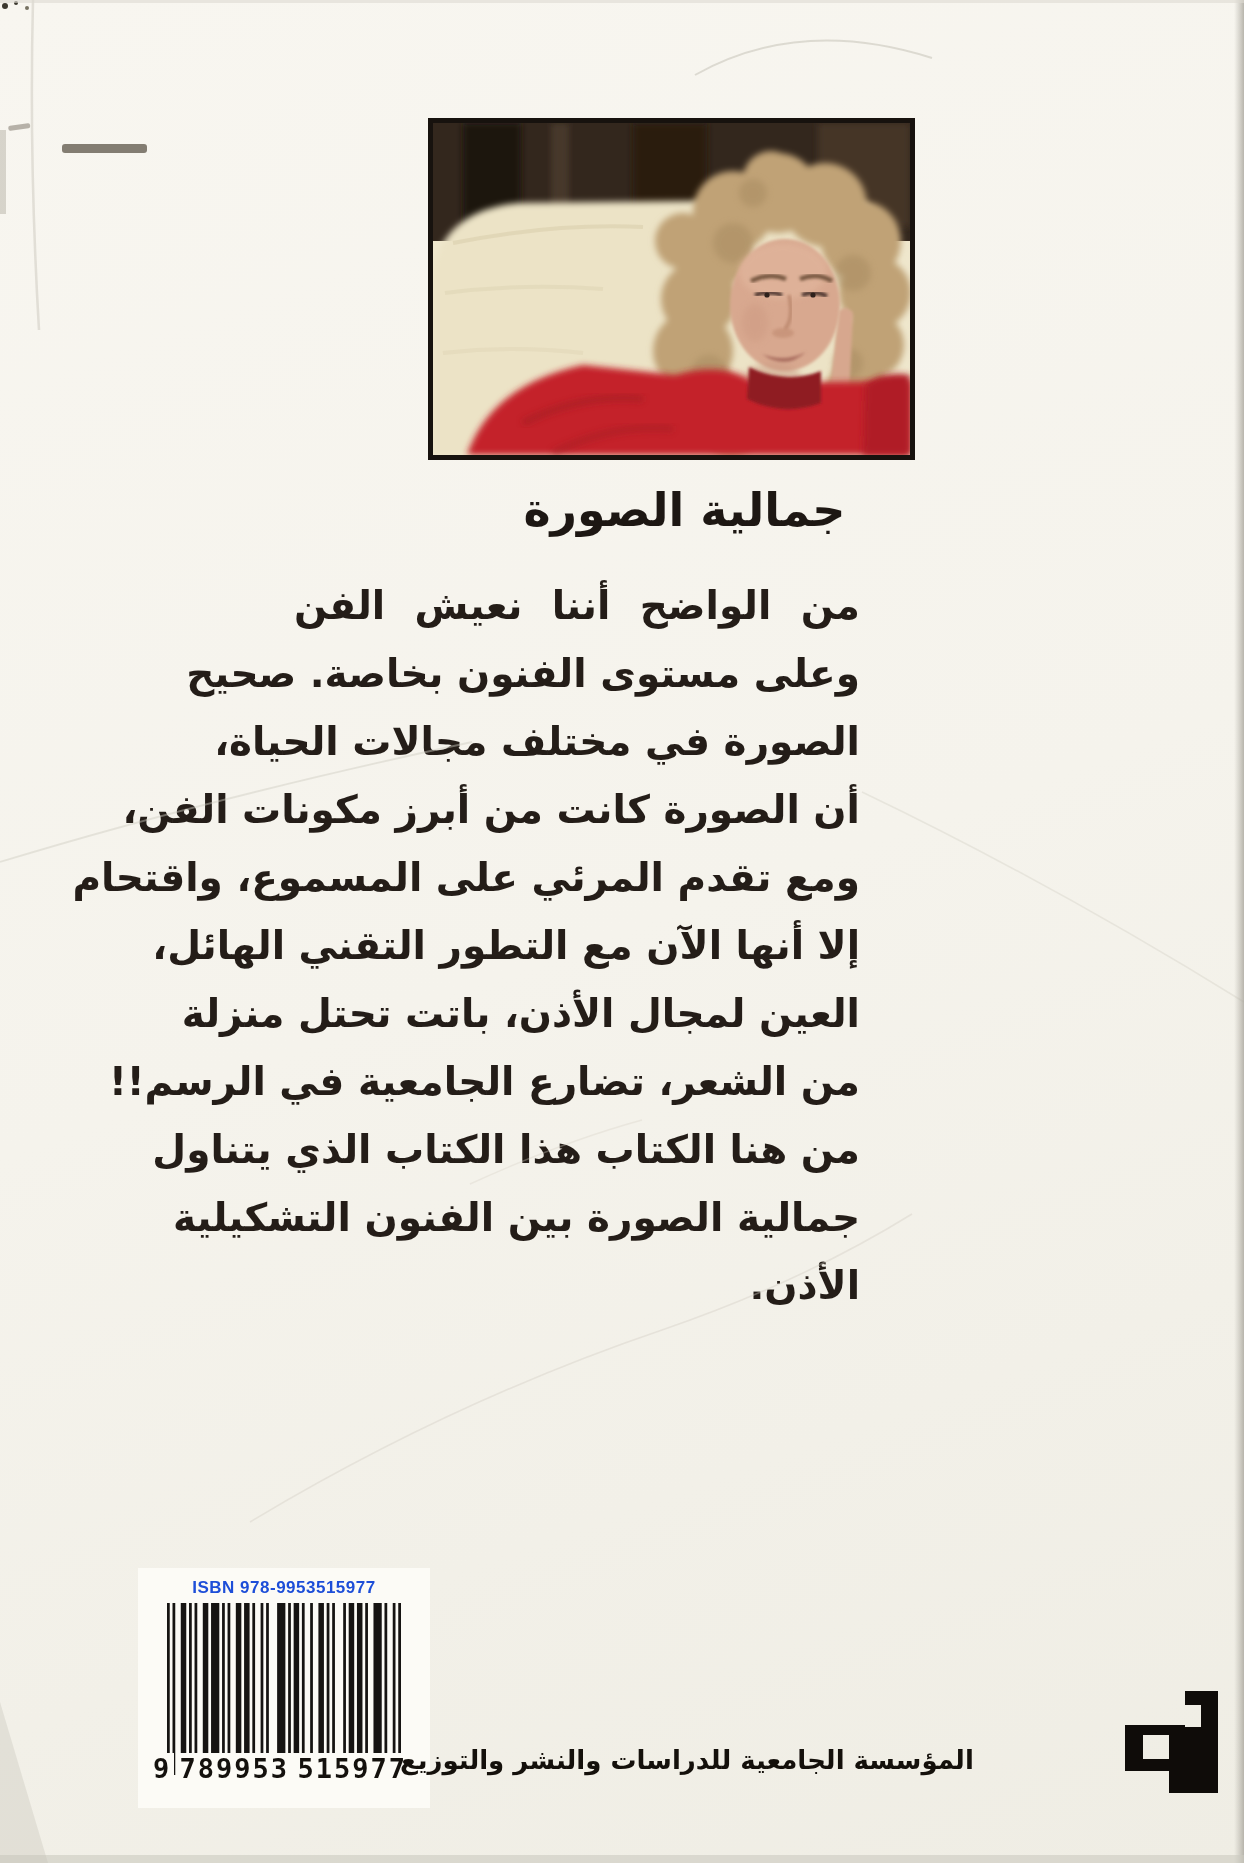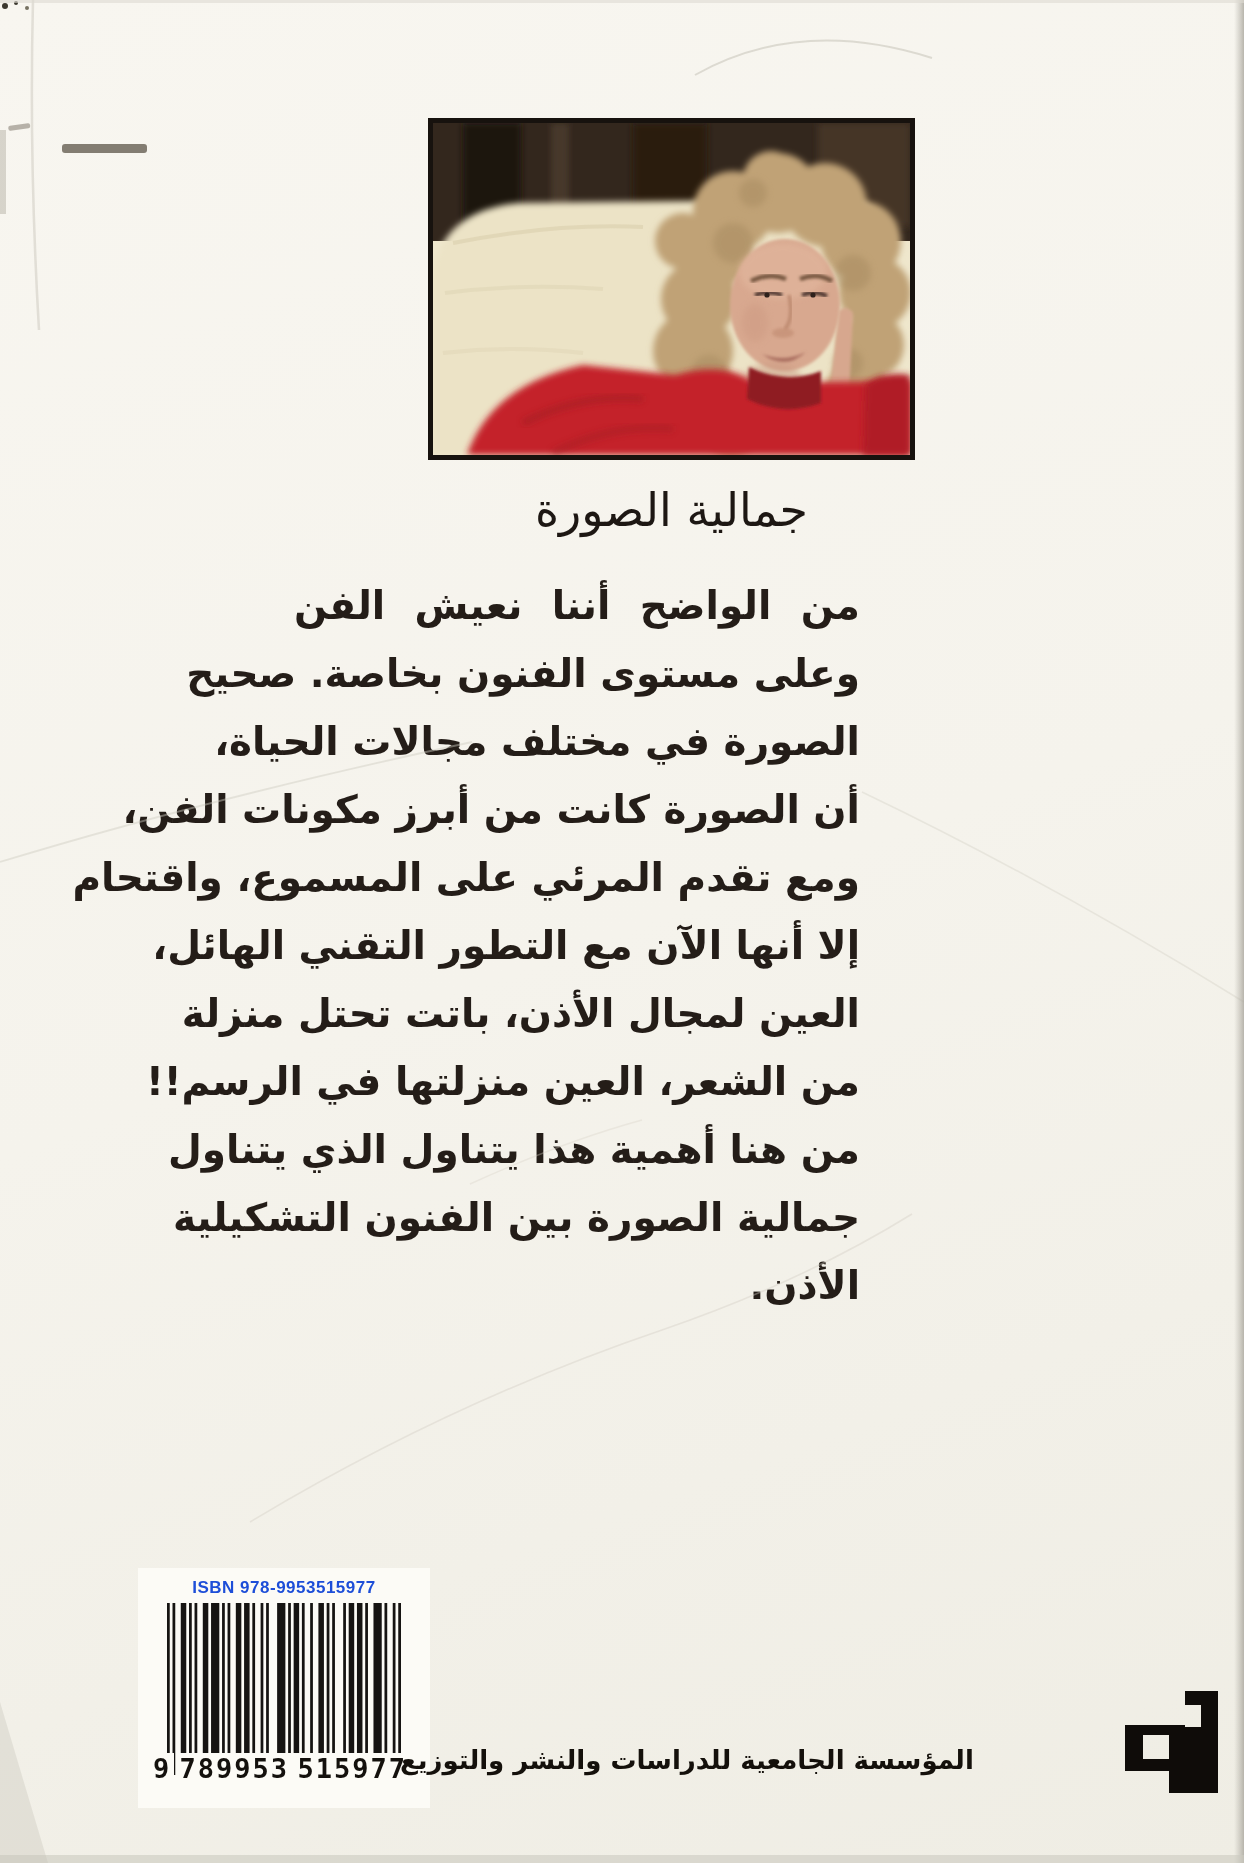--- a/index.html
+++ b/index.html
@@ -16,23 +16,23 @@
   
   .photo-frame {
     position:absolute; left:428px; top:118px;
     width:487px; height:342px;
     border:5px solid #17120e;
     background:#efe7cd;
   }
   .photo-frame svg { display:block; width:100%; height:100%; }
   
   .title {
-    position:absolute; left:428px; top:483px; width:487px;
+    position:absolute; left:441px; top:483px; width:487px;
     direction:rtl; text-align:center;
-    font-size:46px; font-weight:normal; color:#1d1713;
+    font-size:46px; font-weight:bold; color:#1d1713;
     letter-spacing:0;
   }
   
   .blurb {
     position:absolute; left:294px; top:572px; width:566px;
     direction:rtl;
   }
   .blurb .line {
     height:68px; line-height:68px;
     font-size:39px; font-weight:bold; color:#241d18;
@@ -156,22 +156,22 @@
   <h1 class="title">جمالية الصورة</h1>
 
   <div class="blurb">
     <div class="line">من الواضح أننا نعيش الفن</div>
     <div class="line">وعلى مستوى الفنون بخاصة. صحيح</div>
     <div class="line">الصورة في مختلف مجالات الحياة،</div>
     <div class="line">أن الصورة كانت من أبرز مكونات الفن،</div>
     <div class="line">ومع تقدم المرئي على المسموع، واقتحام</div>
     <div class="line">إلا أنها الآن مع التطور التقني الهائل،</div>
     <div class="line">العين لمجال الأذن، باتت تحتل منزلة</div>
-    <div class="line">من الشعر، العين منزلتها في الرسم!!</div>
-    <div class="line">من هنا أهمية هذا يتناول الذي يتناول</div>
+    <div class="line">من الشعر، تضارع الجامعية في الرسم!!</div>
+    <div class="line">من هنا الكتاب هذا الكتاب الذي يتناول</div>
     <div class="line">جمالية الصورة بين الفنون التشكيلية</div>
     <div class="line">الأذن.</div>
   </div>
 
   <div class="isbn-strip">
     <div class="isbn-label">ISBN 978-9953515977</div>
     <div class="barcode-wrap">
       <svg id="barcode-svg" width="240" height="178">
           <rect x="3.00" y="0" width="2.75" height="172" fill="#161412"></rect>
           <rect x="8.51" y="0" width="2.75" height="172" fill="#161412"></rect>

